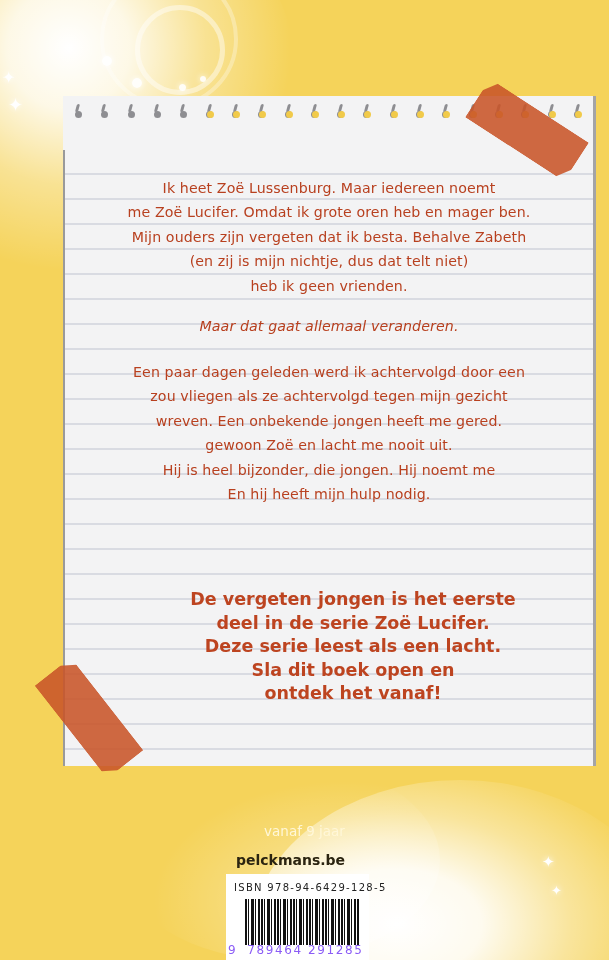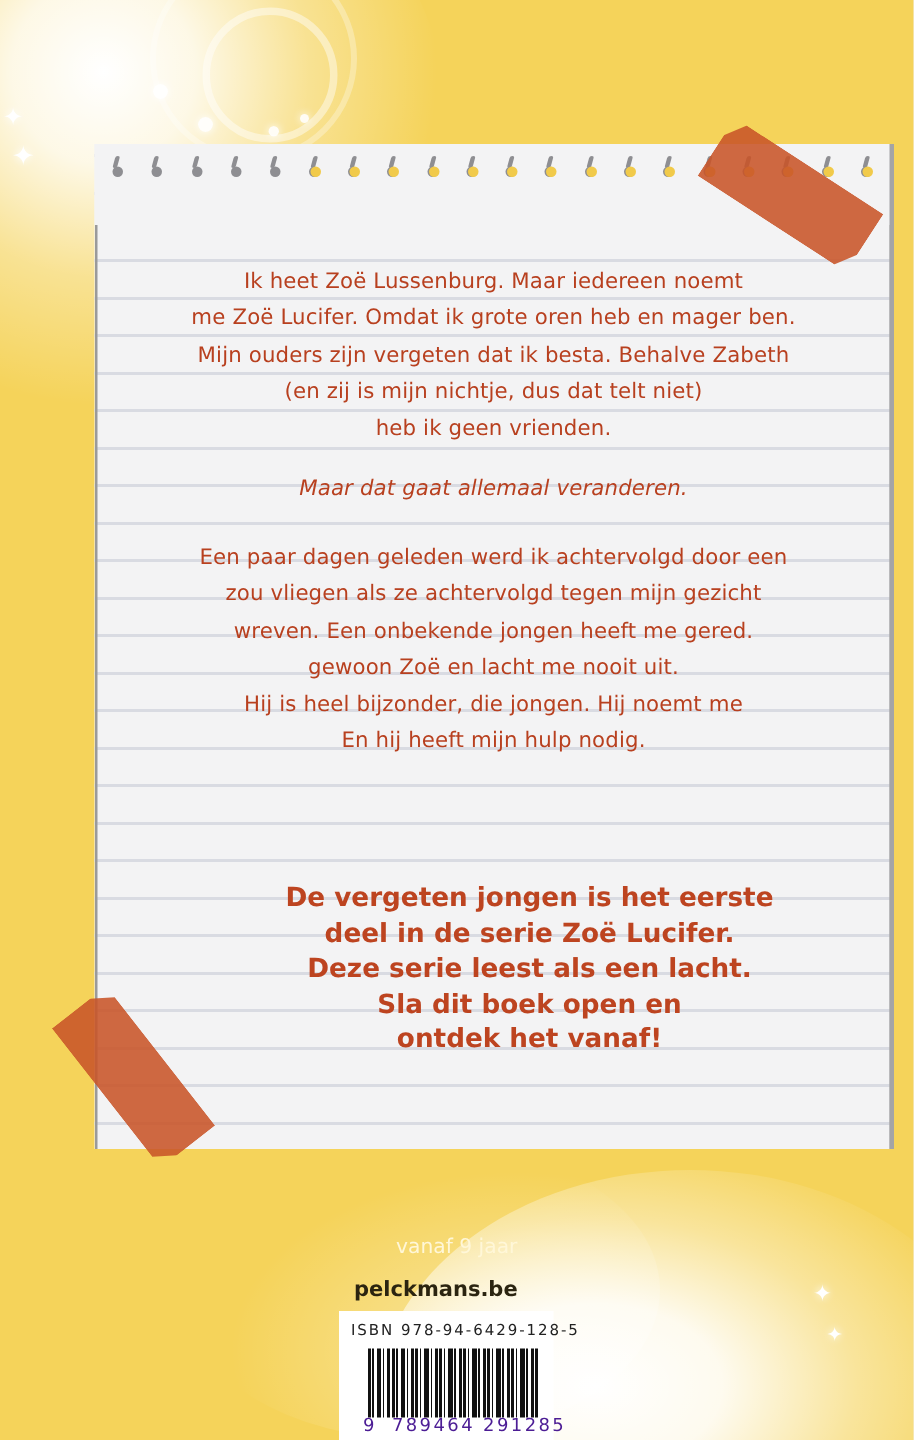--- a/index.html
+++ b/index.html
@@ -100,21 +100,21 @@
       position: absolute; left: 8px; top: 8px; font-size: 10px; letter-spacing: 1.3px;
       color: #222; font-family: "DejaVu Sans", sans-serif; white-space: nowrap;
     }
     .bars {
       position: absolute; left: 19px; top: 25px; width: 115px; height: 46px;
       background: repeating-linear-gradient(to right,
         #111 0 2px, #fff 2px 3px, #111 3px 4px, #fff 4px 6px, #111 6px 9px, #fff 9px 10px,
         #111 10px 11px, #fff 11px 13px, #111 13px 15px, #fff 15px 16px);
     }
     .bar-digits {
-      position: absolute; left: 16px; top: 69px; font-size: 12px; color: #4c1d95;
+      position: absolute; left: 2px; top: 69px; font-size: 12px; color: #8b5cf6;
       letter-spacing: 1.6px; font-family: "DejaVu Sans", sans-serif; white-space: nowrap;
     }
     .bar-digits .lead { margin-right: 10px; }
   </style>
 </head>
 <body>
 
 <div class="bg-glow glow-tl"></div>
 <div class="bg-glow swirl-tl2"></div>
 <div class="bg-glow swirl-tl"></div>

